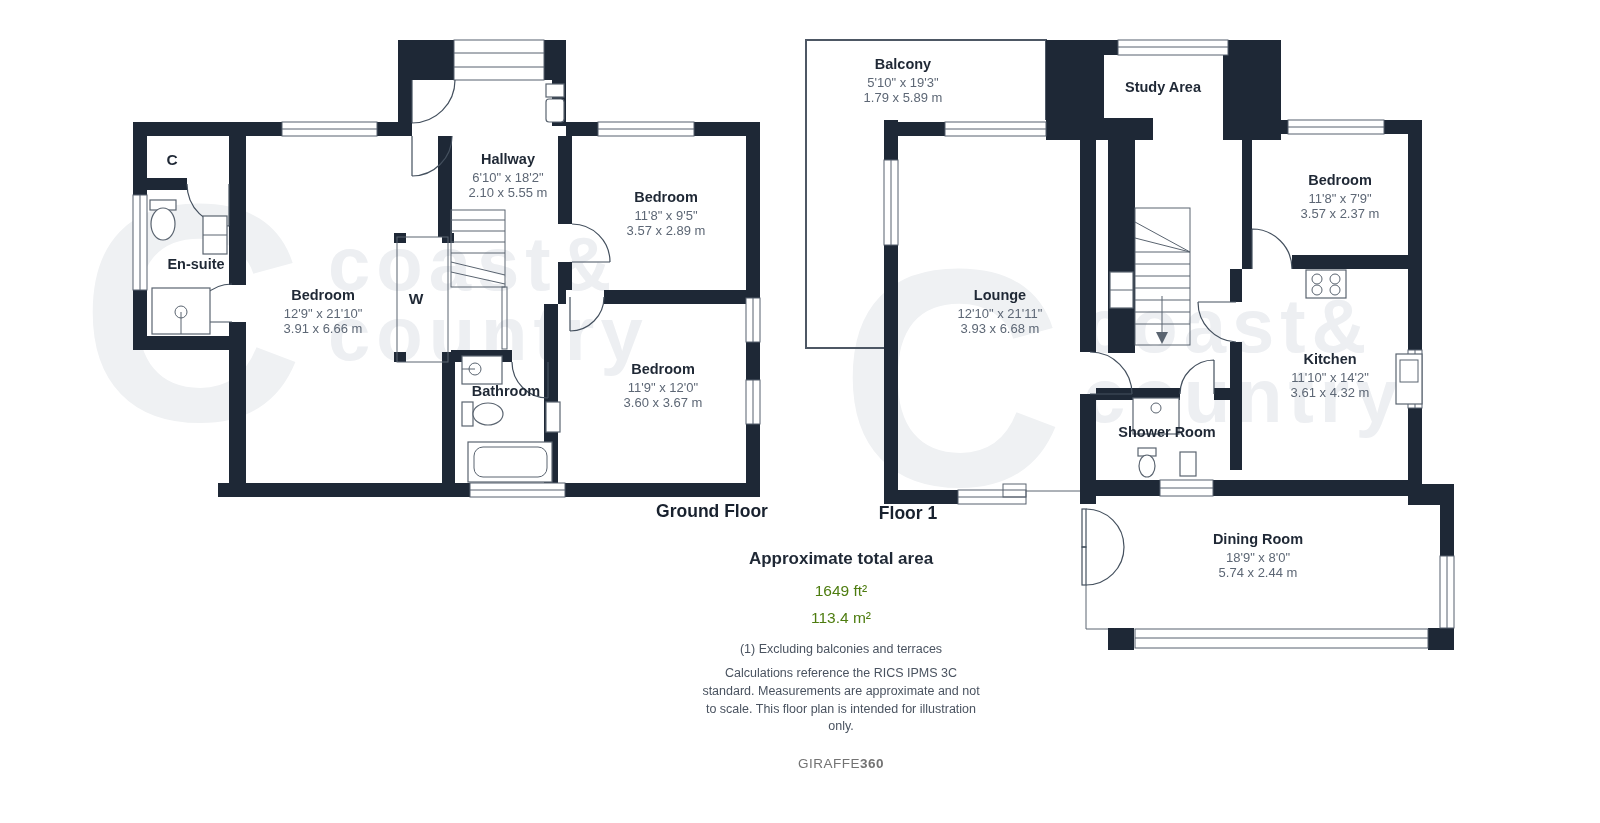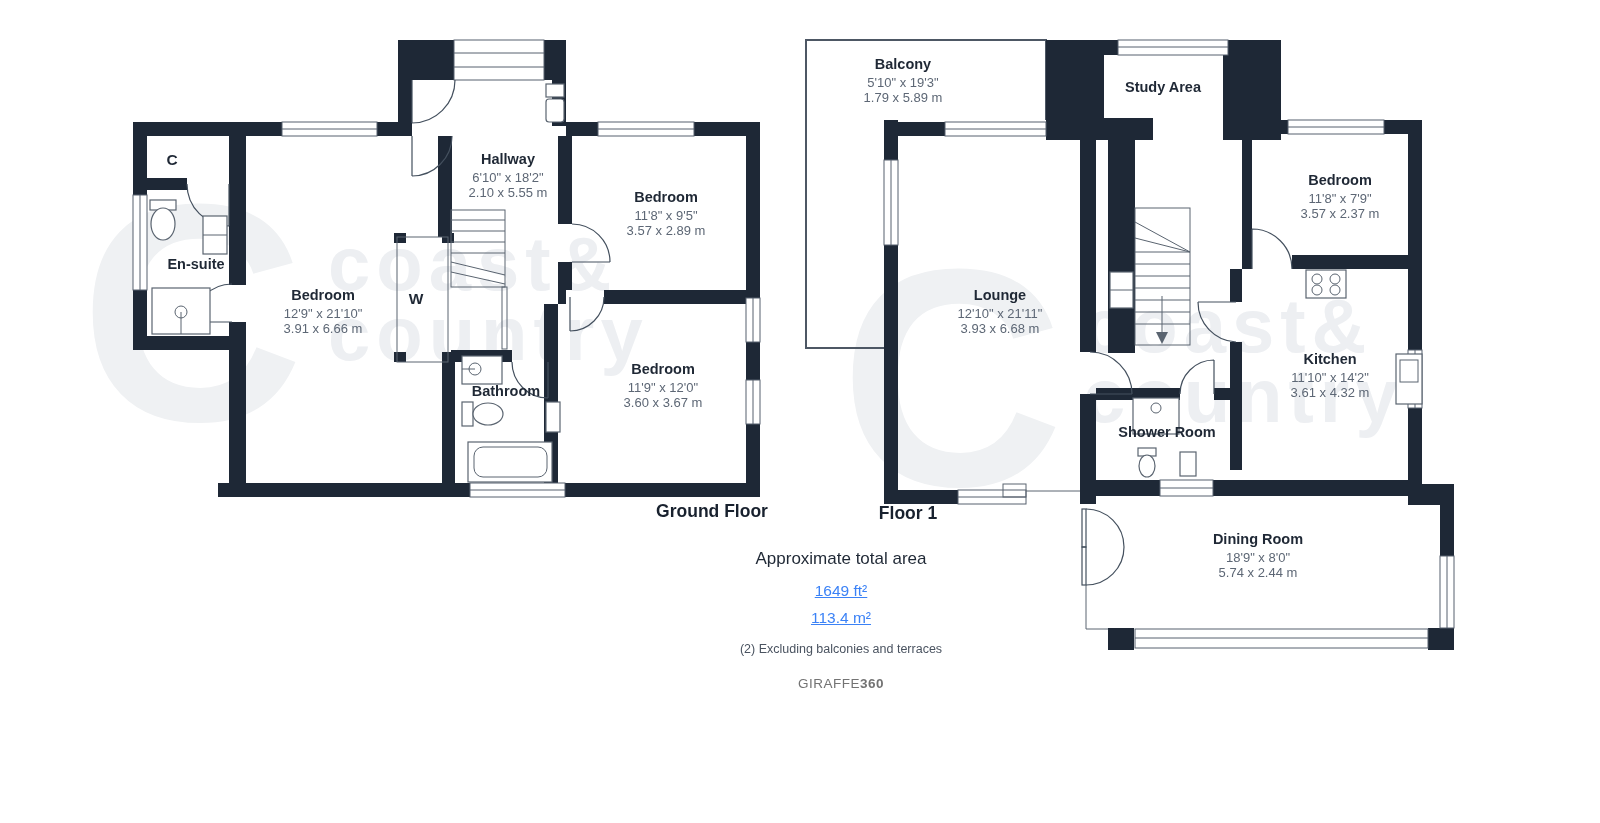--- a/index.html
+++ b/index.html
@@ -18,22 +18,22 @@
   text{font-family:"Liberation Sans",sans-serif;}
   .rn{font-weight:bold;font-size:14.5px;fill:#1f2835;text-anchor:middle;}
   .rnb{font-size:15.5px;}
   .rd{font-size:13px;fill:#5d6775;text-anchor:middle;}
   .fl{font-weight:bold;font-size:17.5px;fill:#18212e;text-anchor:middle;}
   .wm{fill:#eff1f3;font-weight:bold;}
   .wmC{font-size:310px;}
   .wmT{font-size:76px;letter-spacing:6px;fill:#edeff2;}
   
   #summary{position:absolute;left:700px;top:549px;width:282px;text-align:center;color:#1f2835;}
-  #summary .title{font-size:17px;font-weight:normal;color:#1f2835;}
-  #summary .area{font-size:15.5px;color:#3b82f6;margin-top:13px;text-decoration:underline;}
+  #summary .title{font-size:17px;font-weight:bold;color:#1f2835;}
+  #summary .area{font-size:15.5px;color:#4d7c0f;margin-top:13px;}
   #summary .area.m{margin-top:9px;}
   #summary .note{font-size:12.5px;color:#4a5360;margin-top:15px;}
   #summary .disc{font-size:12.5px;color:#4a5360;margin-top:9px;line-height:1.42;}
   #summary .brand{margin-top:20px;font-size:13.5px;color:#737373;letter-spacing:0.5px;}
   #summary .brand .bold{font-weight:bold;}
 </style>
 </head>
 <body>
 
 <div id="page">
@@ -316,16 +316,17 @@
       <text class="rd" x="1258" y="577">5.74 x 2.44 m</text>
       <text class="fl" x="908" y="519">Floor 1</text>
     </g>
   </g>
 </svg>
 
   <div id="summary">
     <div class="title">Approximate total area</div>
     <div class="area">1649 ft²</div>
     <div class="area m">113.4 m²</div>
-    <div class="note">(2) Excluding balconies and terraces</div>
+    <div class="note">(1) Excluding balconies and terraces</div>
+    <div class="disc">Calculations reference the RICS IPMS 3C standard. Measurements are approximate and not to scale. This floor plan is intended for illustration only.</div>
     <div class="brand"><span>GIRAFFE</span><span class="bold">360</span></div>
   </div>
 </div>
 
 </body></html>

